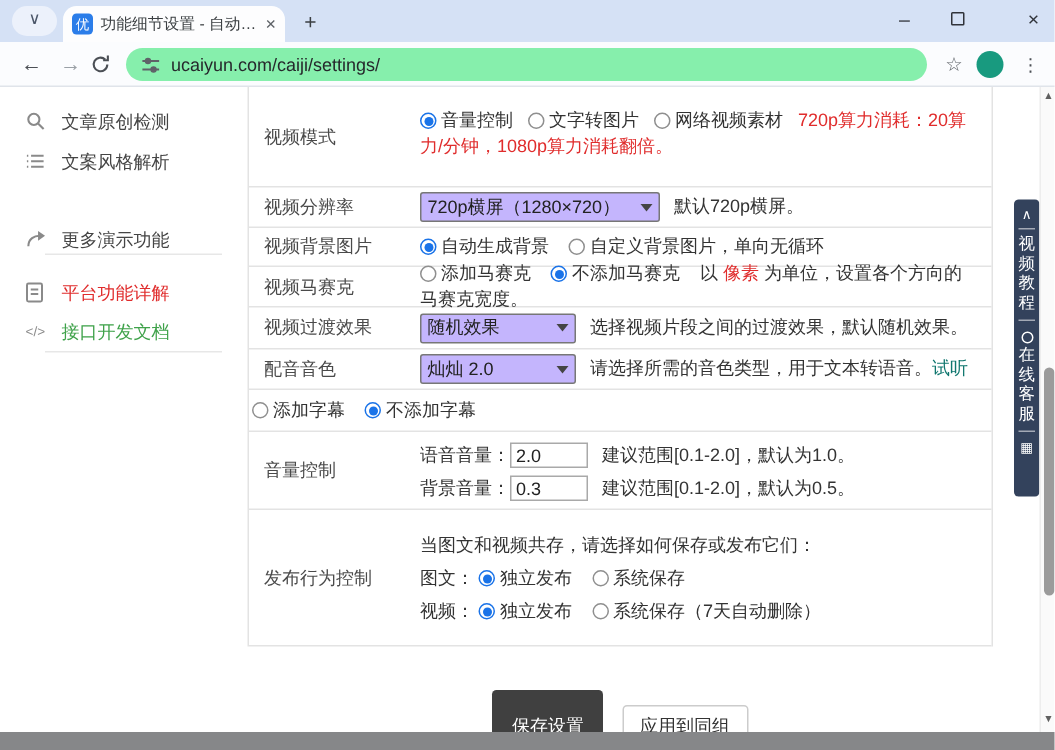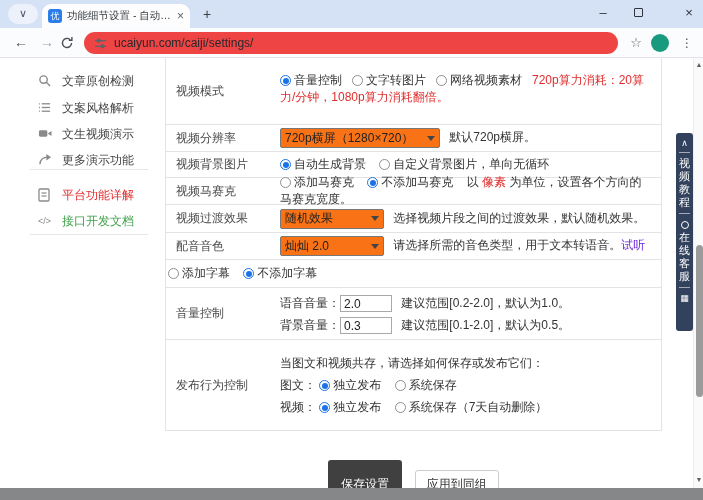--- a/index.html
+++ b/index.html
@@ -13,49 +13,49 @@
   #tabtitle { font-size:10.5px; color:#3c4043; margin-left:5px; white-space:nowrap; overflow:hidden; text-overflow:ellipsis; flex:1; }
   #tabclose { font-size:12px; color:#5f6368; margin-left:4px; flex:0 0 auto; }
   #newtab { position:absolute; left:198px; top:6px; width:18px; height:18px; color:#3c4043; font-size:14px; text-align:center; line-height:17px; border-radius:50%; }
   .winctl { position:absolute; top:0; width:34px; height:26px; text-align:center; color:#30333a; font-size:13px; line-height:25px; }
   #win-min { left:586px; } #win-close { left:672px; }
   #win-max { left:634px; top:8px; width:9px; height:9px; border:1.3px solid #30333a; border-radius:1px; }
 
   #toolbar { position:absolute; left:0; top:28px; width:703px; height:30px; background:#fbfcfe; border-bottom:1px solid #e0e4ea; }
   .navbtn { position:absolute; top:4px; width:22px; height:22px; text-align:center; line-height:21px; font-size:14px; color:#4b4f55; }
   #fwd { color:#9aa0a6; }
-  #omnibox { position:absolute; left:84px; top:4px; width:534px; height:22px; background:#ef4444; border-radius:11px; display:flex; align-items:center; padding:0 10px; }
+  #omnibox { position:absolute; left:84px; top:4px; width:534px; height:22px; background:#86efac; border-radius:11px; display:flex; align-items:center; padding:0 10px; }
   #url { font-size:12px; color:#26282c; margin-left:7px; }
   #star { position:absolute; left:626px; top:4px; width:20px; height:22px; font-size:13px; color:#5f6368; text-align:center; line-height:22px; }
   #avatar { position:absolute; left:651px; top:6px; width:18px; height:18px; background:#189a7f; border-radius:50%; }
   #menu3 { position:absolute; left:679px; top:4px; width:16px; height:22px; font-size:12px; color:#4b4f55; text-align:center; line-height:22px; }
 
   
   #page { position:absolute; left:0; top:58px; width:703px; height:430px; background:#fff; overflow:hidden; }
   #graybar { position:absolute; left:0; top:488px; width:703px; height:12px; background:#868789; }
 
   
-  .side-item { position:absolute; left:38px; width:130px; height:18px; display:flex; align-items:center; font-size:12px; color:#454545; }
+  .side-item { position:absolute; left:17px; width:130px; height:18px; display:flex; align-items:center; font-size:12px; color:#454545; }
   .side-item .ic { width:15px; height:15px; margin-right:9px; flex:0 0 15px; color:#8a8a8a; font-size:10px; line-height:15px; }
   .side-red { color:#e02c2c; } .side-green { color:#3fa24a; }
   .side-div { position:absolute; left:30px; width:118px; border-top:1px solid #e7e7e7; }
 
   
   #form { position:absolute; left:165px; top:0; width:497px; border-left:1px solid #e3e3e3; border-right:1px solid #e3e3e3; }
   .row { display:flex; border-bottom:1px solid #e3e3e3; align-items:center; }
   .rlabel { width:112px; padding-left:10px; font-size:12px; color:#4a4a4a; flex:0 0 112px; }
   .rbody { flex:1; padding:4px 8px 4px 2px; font-size:12px; color:#333; }
   .radio { display:inline-block; width:11px; height:11px; border:1px solid #8f8f8f; border-radius:50%; background:#fff; vertical-align:-2px; margin-right:3px; position:relative; }
   .radio.on { border-color:#1a73e8; }
   .radio.on::after { content:""; position:absolute; left:1.5px; top:1.5px; width:6px; height:6px; background:#1a73e8; border-radius:50%; }
   .opt { margin-right:10px; white-space:nowrap; }
   .red { color:#e02c2c; }
   .bold { font-weight:bold; }
-  .link { color:#6d28d9; }
-  .selbox { display:inline-flex; align-items:center; height:20px; border:1px solid #777; border-radius:2px; background:#f97316; padding:0 4px; font-size:12px; color:#222; vertical-align:middle; }
+  .link { color:#0f766e; }
+  .selbox { display:inline-flex; align-items:center; height:20px; border:1px solid #777; border-radius:2px; background:#c4b5fd; padding:0 4px; font-size:12px; color:#222; vertical-align:middle; }
   .selbox .caret { width:0; height:0; border-left:4px solid transparent; border-right:4px solid transparent; border-top:5px solid #444; margin-left:8px; }
   .txtin { display:inline-block; width:52px; height:17px; border:1px solid #a9a9a9; font-size:12px; color:#222; padding:0 3px; line-height:16px; vertical-align:middle; background:#fff; }
   .loopbox { border:1px solid #c9c9c9; border-radius:2px; height:27px; display:flex; align-items:center; padding-left:9px; margin:5px 2px 4px 0; }
   .pline { line-height:22px; }
   #btnrow { position:absolute; left:165px; top:402px; width:497px; text-align:center; }
   .btn-save { display:inline-block; background:#404040; color:#fff; font-size:12px; padding:16px 13px; border-radius:3px; }
   .btn-apply { display:inline-block; background:#fff; color:#333; font-size:12px; padding:5px 11px; border:1px solid #ccc; border-radius:3px; margin-left:8px; }
 
   
   #floatbar { position:absolute; left:676px; top:75px; width:17px; height:198px; background:#33425c; border-radius:3px; color:#fff; display:flex; flex-direction:column; align-items:center; padding-top:5px; }
@@ -132,29 +132,20 @@
             <line x1="4" y1="7" x2="13" y2="7"></line>
             <line x1="4" y1="11" x2="13" y2="11"></line>
             <line x1="1" y1="3" x2="2" y2="3"></line>
             <line x1="1" y1="7" x2="2" y2="7"></line>
             <line x1="1" y1="11" x2="2" y2="11"></line>
           </g>
         </svg>
       </span>
     <span>文案风格解析</span>
   </div>
-  <div class="side-item" style="top:67px">
-    <span class="ic">
-        <svg width="14" height="13" viewBox="0 0 15 14">
-          <rect x="1" y="3.5" width="9" height="7" rx="1.5" fill="#8a8a8a"></rect>
-          <path d="M10.5 7l4-2.8v5.6z" fill="#8a8a8a"></path>
-        </svg>
-      </span>
-    <span>文生视频演示</span>
-  </div>
   <div class="side-item" style="top:93px">
     <span class="ic">
         <svg width="14" height="13" viewBox="0 0 15 14">
           <path d="M2 12c0-5.5 4.5-7.5 8-7.5" fill="none" stroke="#8a8a8a" stroke-width="1.5"></path>
           <path d="M9 1l5 3.5L9 8z" fill="#8a8a8a"></path>
         </svg>
       </span>
     <span>更多演示功能</span>
   </div>
   <div class="side-div" style="top:111px"></div>
@@ -241,21 +232,21 @@
         <span class="opt"><span class="radio on"></span><span>不添加字幕</span></span>
       </div>
     </div>
 
 
     <div class="row" style="height:52px">
       <div class="rlabel">音量控制</div>
       <div class="rbody">
         <div class="pline">
           <span>语音音量：</span><span class="txtin">2.0</span>
-          <span style="margin-left:6px">建议范围[0.2-2.0]，默认为1.0。</span>
+          <span style="margin-left:6px">建议范围[0.1-2.0]，默认为1.0。</span>
         </div>
         <div class="pline">
           <span>背景音量：</span><span class="txtin">0.3</span>
           <span style="margin-left:6px">建议范围[0.1-2.0]，默认为0.5。</span>
         </div>
       </div>
     </div>
 
     <div class="row" style="height:91px">
       <div class="rlabel">发布行为控制</div>

